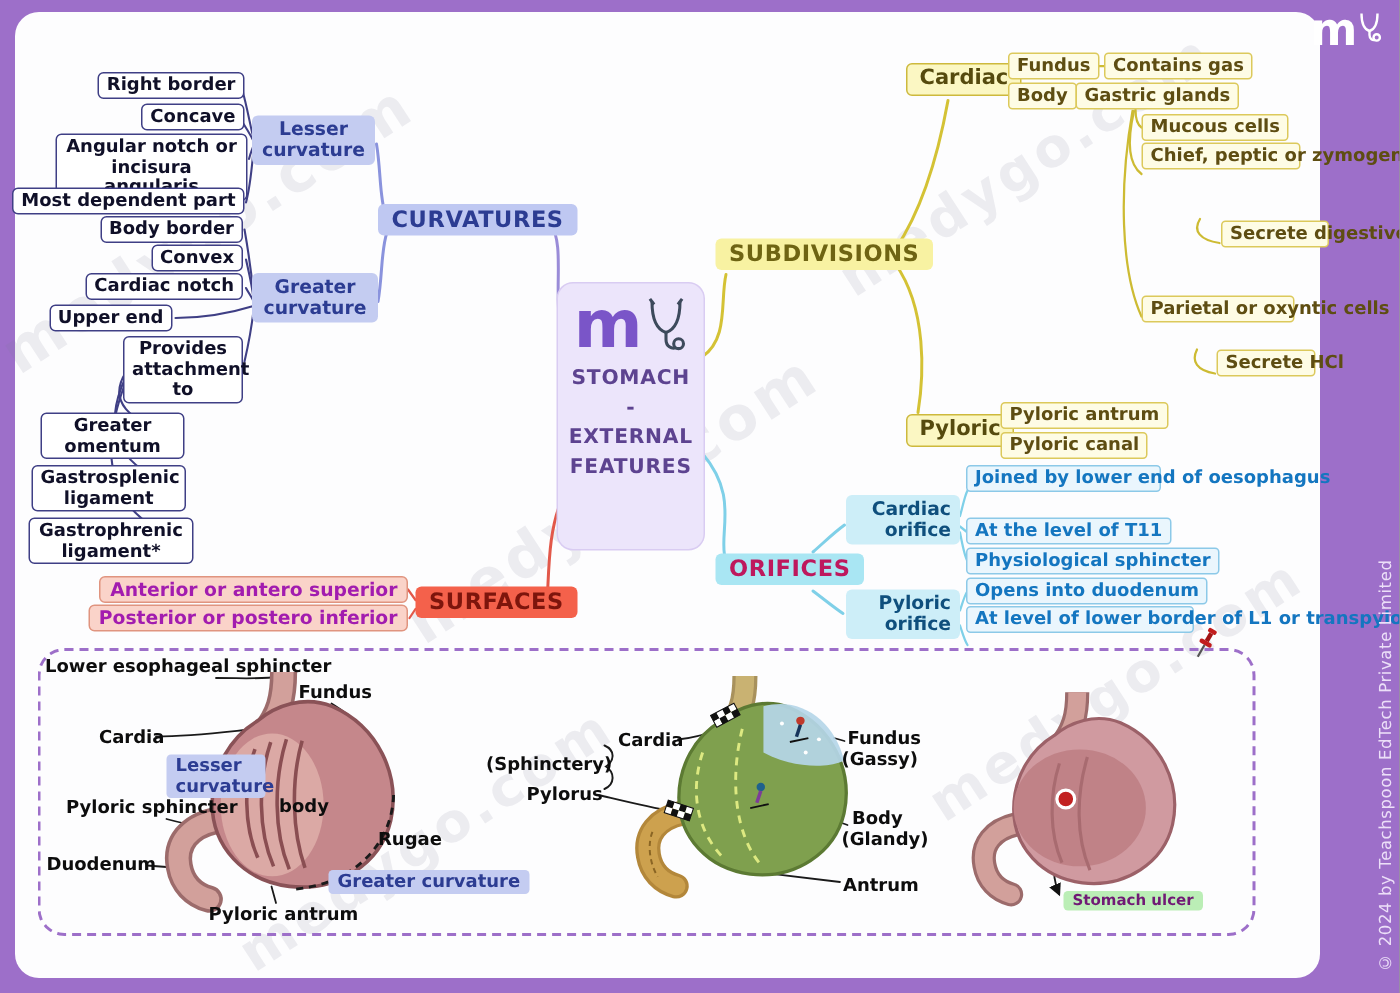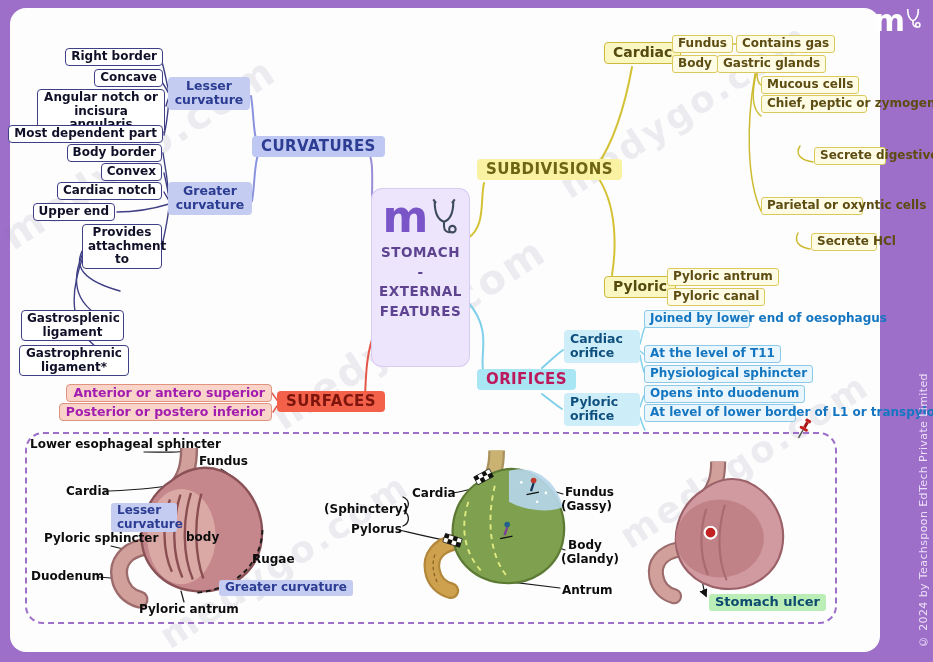--- a/index.html
+++ b/index.html
@@ -18,25 +18,25 @@
   .wrap{white-space:normal}
   .peri{background:#c4ccf1;border-radius:4px;color:#2c3c92;font-size:12.5px;padding:2px 6px;text-align:center}
   .blabel{font-size:15px;border-radius:4px;padding:2px 9px;letter-spacing:.4px;white-space:nowrap}
   .lbl-curv{background:#bfc8f2;color:#2c3c92}
   .lbl-surf{background:#f4614b;color:#7d150c}
   .lbl-subd{background:#f8f2a2;color:#6e6413}
   .lbl-orif{background:#a9e6f3;color:#be185d}
   .pink{background:#fad3c9;border:1.3px solid #e0947f;border-radius:4px;color:#a21caf;font-size:12.5px;padding:1px 6px;white-space:nowrap}
   .yellow{background:#fefce5;border:1.4px solid #dcc95b;border-radius:3px;color:#5e4d12;font-size:12px;padding:1px 5px;white-space:nowrap}
   .ybig{background:#fbf7c3;border:1.6px solid #cdb93d;border-radius:4px;color:#554a0e;font-size:14px;padding:2px 8px;white-space:nowrap}
-  .cyan{background:#cdeef8;border-radius:4px;color:#0f4f7d;font-size:12.5px;padding:2px 6px;text-align:left}
+  .cyan{background:#cdeef8;border-radius:4px;color:#0f4f7d;font-size:12.5px;padding:2px 6px;text-align:right}
   .bluei{background:#eaf6fd;border:1.2px solid #8cc9e8;border-radius:3px;color:#1476c0;font-size:12px;padding:1px 5px;white-space:nowrap}
   .dlabel{font-size:12px;color:#0d0d0d;white-space:nowrap}
   .hl{background:#c4ccf1;color:#2c3c92;border-radius:3px;padding:1px 6px;font-size:12px}
-  .hlg{background:#bbeeb6;color:#0c4a6e;border-radius:3px;padding:1px 6px;font-size:13px;white-space:nowrap}
+  .hlg{background:#bbeeb6;color:#701a75;border-radius:3px;padding:1px 6px;font-size:10px;white-space:nowrap}
   .center-node{left:372px;top:189px;width:97px;height:177px;background:#ece5fb;border-radius:10px;text-align:center;
                box-shadow:0 0 0 1px #d9ccf2;padding-top:8px}
   .logo-row{display:flex;justify-content:center;align-items:flex-start;gap:2px}
   .logo-m{color:#7a55c8;font-size:44px;font-weight:bold;line-height:.9}
   .center-title{color:#5d4390;font-size:13.5px;letter-spacing:.5px;white-space:pre-line;margin-top:6px;line-height:1.45}
   .corner-logo{position:absolute;right:12px;top:6px;z-index:4;color:#fff;font-size:30px;font-weight:bold;line-height:1;
                display:flex;align-items:flex-start}
   .copyright{position:absolute;right:3px;bottom:14px;z-index:4;color:#ecdff8;font-size:11px;
              writing-mode:vertical-rl;transform:rotate(180deg);letter-spacing:.4px}
 </style>
@@ -142,20 +142,21 @@
   <div class="node box" style="right:770px;top:48px">Right border</div>
   <div class="node box" style="right:770px;top:69px">Concave</div>
   <div class="node box wrap" style="right:768px;top:89px;width:128px">Angular notch or incisura angularis</div>
   <div class="node box" style="right:770px;top:125px">Most dependent part</div>
 
   <div class="node box" style="right:771px;top:144px">Body border</div>
   <div class="node box" style="right:771px;top:163px">Convex</div>
   <div class="node box" style="right:771px;top:182px">Cardiac notch</div>
   <div class="node box" style="right:818px;top:203px">Upper end</div>
   <div class="node box wrap" style="right:771px;top:224px;width:80px">Provides attachment to</div>
+  <div class="node box wrap" style="left:27px;top:275px;width:96px">Greater omentum</div>
   <div class="node box wrap" style="left:21px;top:310px;width:103px">Gastrosplenic ligament</div>
   <div class="node box wrap" style="left:19px;top:345px;width:110px">Gastrophrenic ligament*</div>
 
   <div class="node peri wrap" style="left:168px;top:77px;width:82px">Lesser curvature</div>
   <div class="node peri wrap" style="left:168px;top:182px;width:84px">Greater curvature</div>
   <div class="node blabel lbl-curv" style="left:252px;top:136px">CURVATURES</div>
 
   <div class="node center-node">
     <div class="logo-row">
       <span class="logo-m">m</span>
@@ -188,21 +189,21 @@
   <div class="node yellow wrap" style="left:814px;top:147px;width:72px">Secrete digestive enzymes</div>
   <div class="node yellow wrap" style="left:761px;top:197px;width:102px">Parietal or oxyntic cells</div>
   <div class="node yellow wrap" style="left:811px;top:233px;width:66px">Secrete HCl</div>
   <div class="node ybig" style="left:604px;top:276px">Pyloric</div>
   <div class="node yellow" style="left:667px;top:268px">Pyloric antrum</div>
   <div class="node yellow" style="left:667px;top:288px">Pyloric canal</div>
 
   <div class="node blabel lbl-orif" style="left:477px;top:369px">ORIFICES</div>
   <div class="node cyan wrap" style="left:564px;top:330px;width:76px">Cardiac orifice</div>
   <div class="node cyan wrap" style="left:564px;top:393px;width:76px">Pyloric orifice</div>
-  <div class="node bluei wrap" style="left:644px;top:310px;width:106px">Joined by lower end of oesophagus</div>
+  <div class="node bluei wrap" style="left:644px;top:310px;width:130px">Joined by lower end of oesophagus</div>
   <div class="node bluei" style="left:644px;top:345px">At the level of T11</div>
   <div class="node bluei" style="left:644px;top:385px">Opens into duodenum</div>
   <div class="node bluei" style="left:644px;top:365px">Physiological sphincter</div>
   <div class="node bluei wrap" style="left:644px;top:404px;width:152px">At level of lower border of L1 or transpyloric plane</div>
 
   <svg class="diag" style="left:791px;top:416px;width:24px;height:28px" viewBox="0 0 24 28">
     <g transform="rotate(30 12 14)">
       <rect x="9" y="2" width="6" height="3" rx="1" fill="#c21d1d"></rect>
       <rect x="10.5" y="5" width="3" height="6" fill="#a31515"></rect>
       <rect x="7.5" y="11" width="9" height="3" rx="1.5" fill="#c21d1d"></rect>

